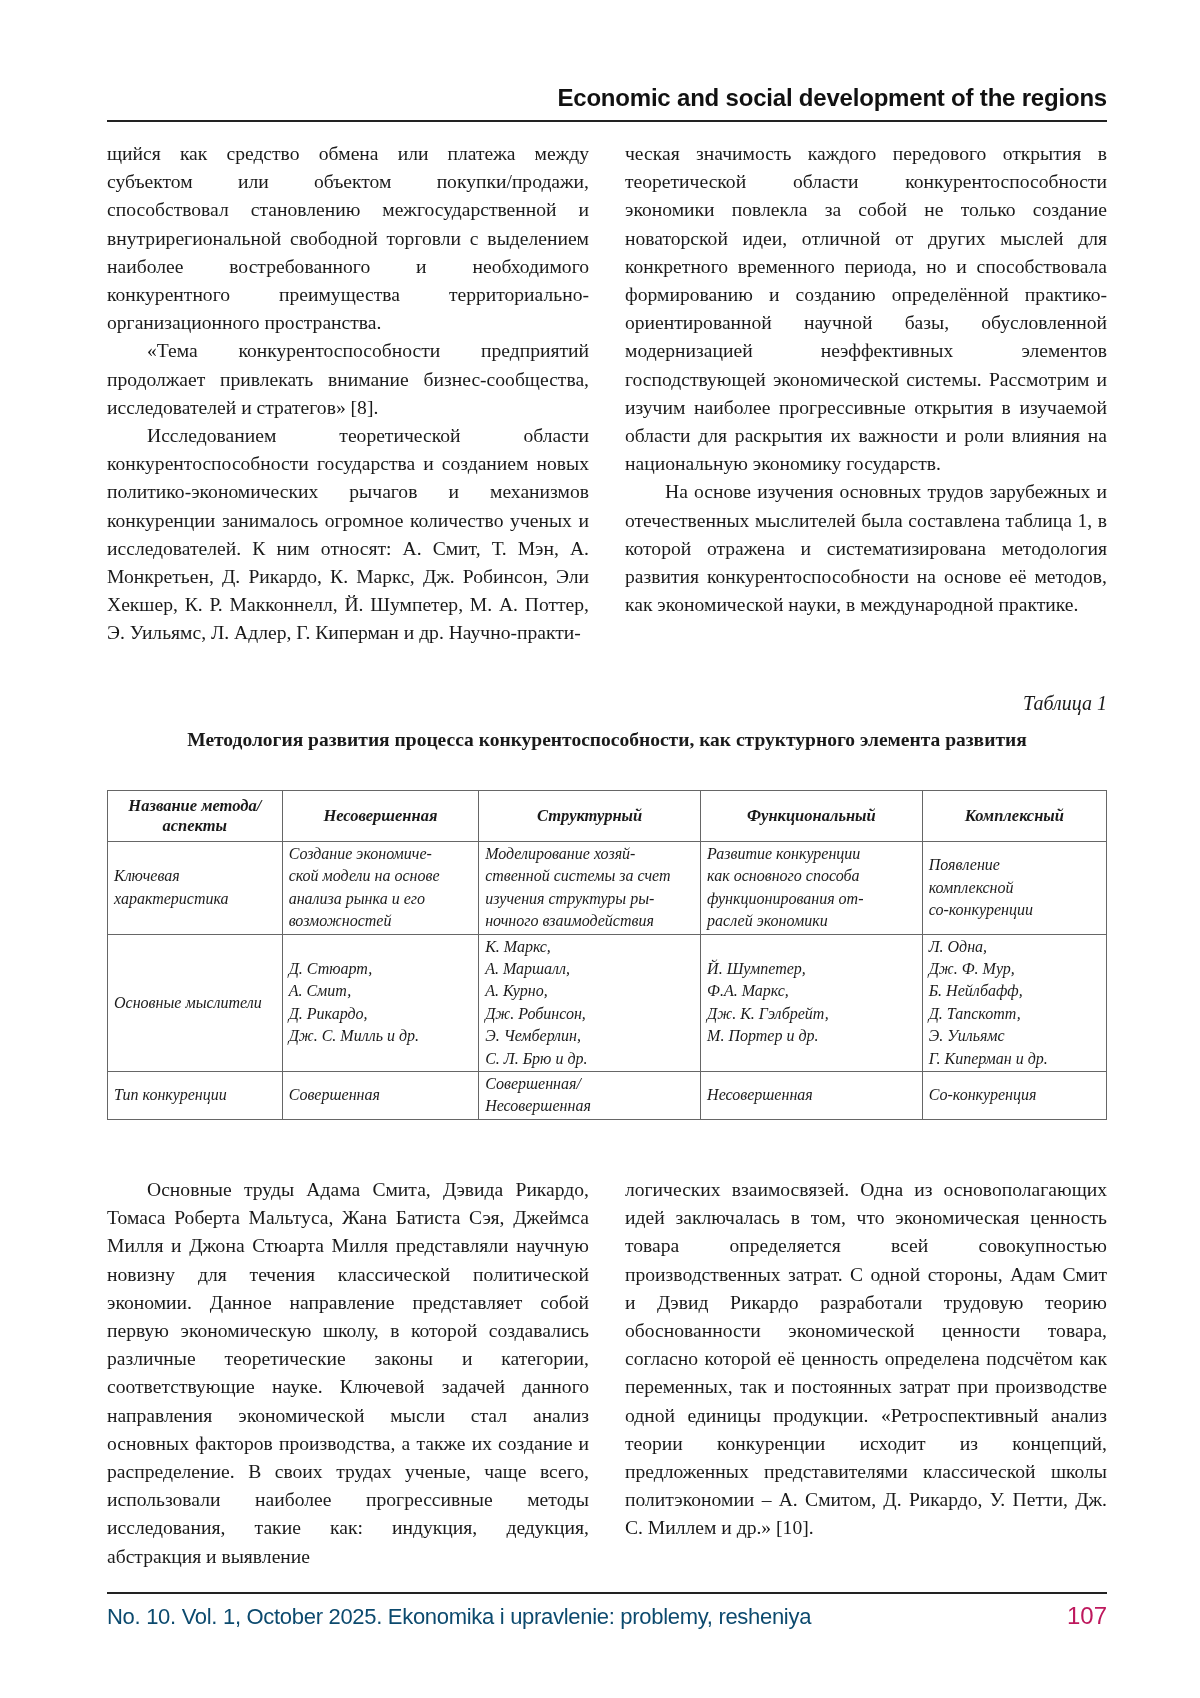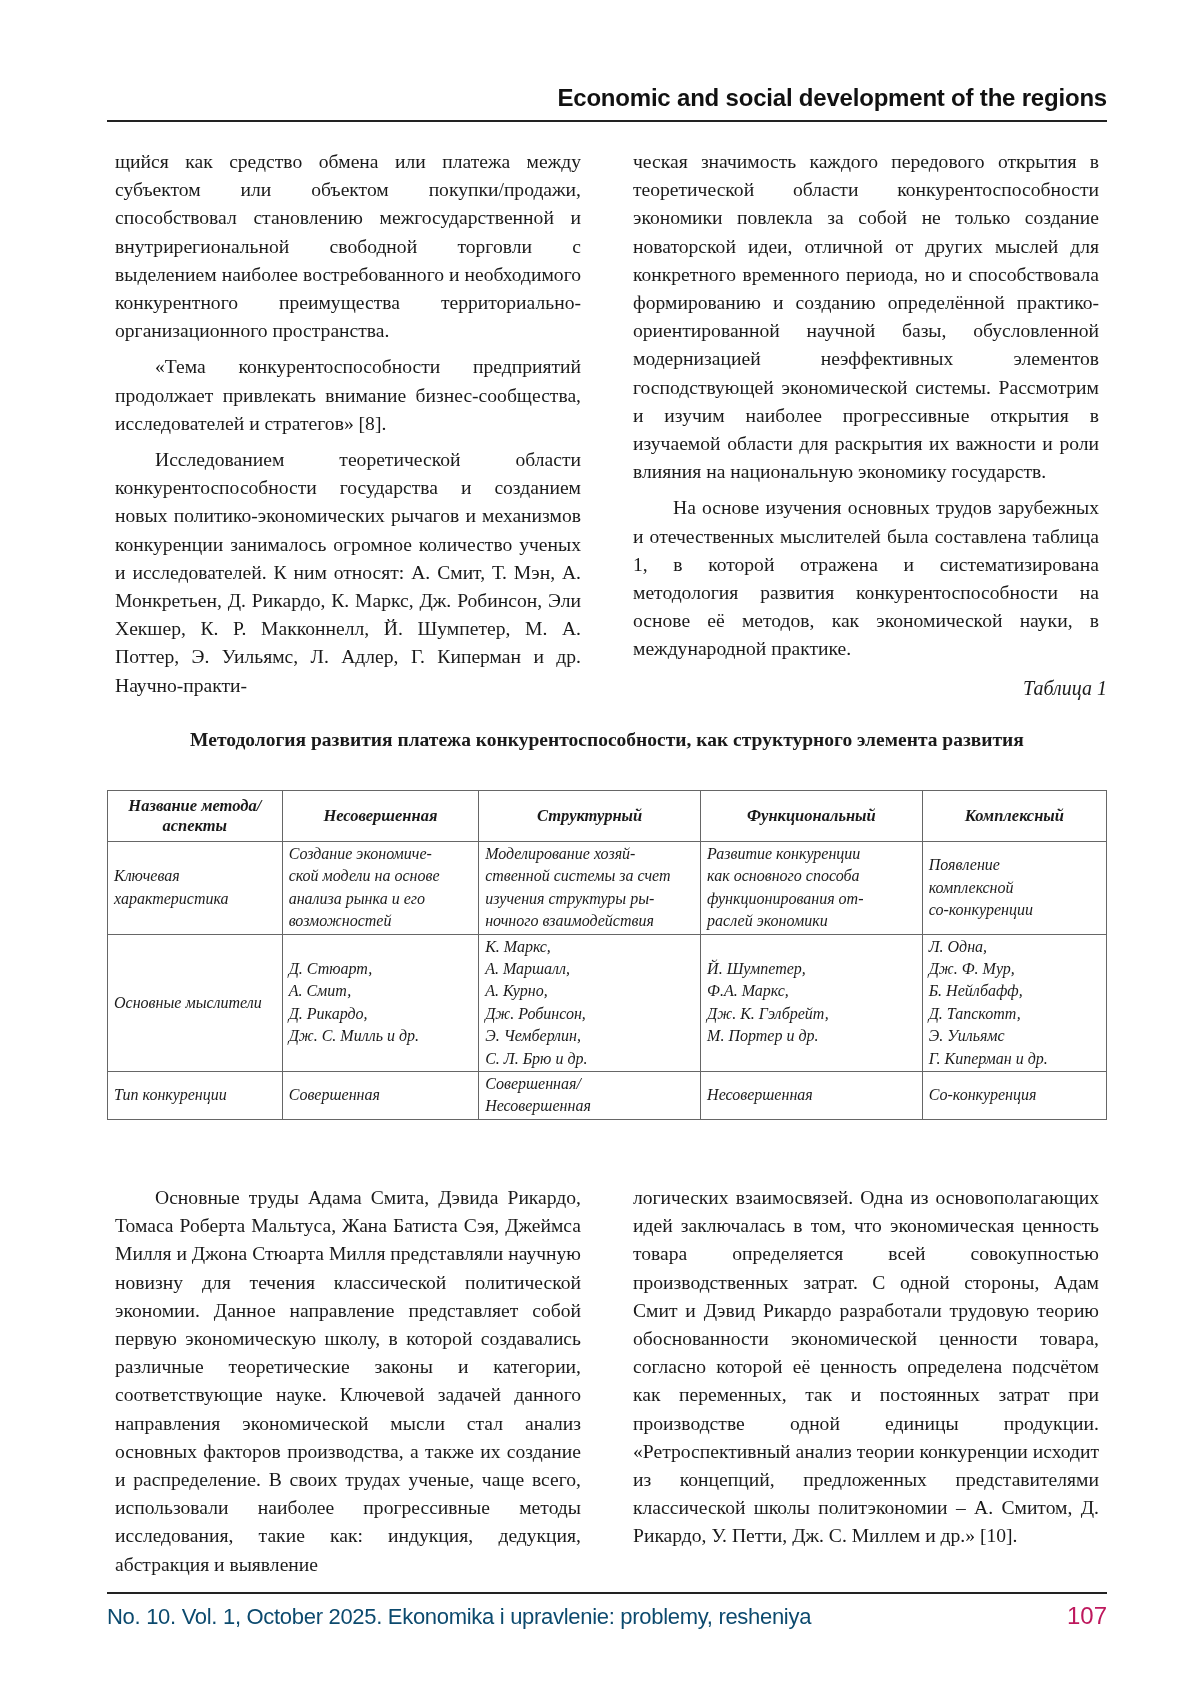--- a/index.html
+++ b/index.html
@@ -6,26 +6,26 @@
   body { width: 1200px; height: 1698px; position: relative; overflow: hidden; color: #1a1a1a; }
   .page { position: absolute; left: 107px; top: 0; width: 1000px; }
   .running-head {
     position: absolute; top: 84px; right: 0;
     font-family: "Liberation Sans", sans-serif; font-weight: bold; font-size: 24px;
     letter-spacing: -0.2px; color: #111;
   }
   .rule-top { position: absolute; top: 120px; left: 0; width: 1000px; height: 2px; background: #222; }
   .cols { position: absolute; left: 0; width: 1000px; display: flex; justify-content: space-between; }
   .col { width: 482px; font-family: "Liberation Serif", serif; font-size: 19.6px; line-height: 28.2px; text-align: justify; }
-  .col p { margin: 8px; }
+  .col p { margin: 0; }
   .col p.indent { text-indent: 40px; }
   .top-cols { top: 140px; }
   .bottom-cols { top: 1176px; }
   .table-label {
-    position: absolute; top: 677px; right: 0;
+    position: absolute; top: 692px; right: 0;
     font-family: "Liberation Serif", serif; font-style: italic; font-size: 20px;
   }
   .table-title {
     position: absolute; top: 727px; left: 0; width: 1000px; text-align: center;
     font-family: "Liberation Serif", serif; font-weight: bold; font-size: 19.5px; line-height: 26px;
   }
   table.methods {
     position: absolute; top: 790px; left: 0; width: 1000px;
     border-collapse: collapse; font-family: "Liberation Serif", serif; font-size: 16px; line-height: 22.4px; font-style: italic;
   }
@@ -57,21 +57,21 @@
       <p class="indent">Исследованием теоретической области конкурентоспособности государства и созданием новых политико-экономических рычагов и механизмов конкуренции занималось огромное количество ученых и исследователей. К ним относят: А. Смит, Т. Мэн, А. Монкретьен, Д. Рикардо, К. Маркс, Дж. Робинсон, Эли Хекшер, К. Р. Макконнелл, Й. Шумпетер, М. А. Поттер, Э. Уильямс, Л. Адлер, Г. Киперман и др. Научно-практи-</p>
     </div>
     <div class="col">
       <p>ческая значимость каждого передового открытия в теоретической области конкурентоспособности экономики повлекла за собой не только создание новаторской идеи, отличной от других мыслей для конкретного временного периода, но и способствовала формированию и созданию определённой практико-ориентированной научной базы, обусловленной модернизацией неэффективных элементов господствующей экономической системы. Рассмотрим и изучим наиболее прогрессивные открытия в изучаемой области для раскрытия их важности и роли влияния на национальную экономику государств.</p>
       <p class="indent">На основе изучения основных трудов зарубежных и отечественных мыслителей была составлена таблица 1, в которой отражена и систематизирована методология развития конкурентоспособности на основе её методов, как экономической науки, в международной практике.</p>
     </div>
   </div>
 
   <div class="table-label">Таблица 1</div>
   <div class="table-title">
-    <div>Методология развития платежа конкурентоспособности, как структурного элемента развития</div>
+    <div>Методология развития процесса конкурентоспособности, как структурного элемента развития</div>
   </div>
 
   <table class="methods">
     <thead>
       <tr>
         <th class="c0">Название метода/аспекты</th>
         <th class="c1">Несовершенная</th>
         <th class="c2">Структурный</th>
         <th class="c3">Функциональный</th>
         <th class="c4">Комплексный</th>

